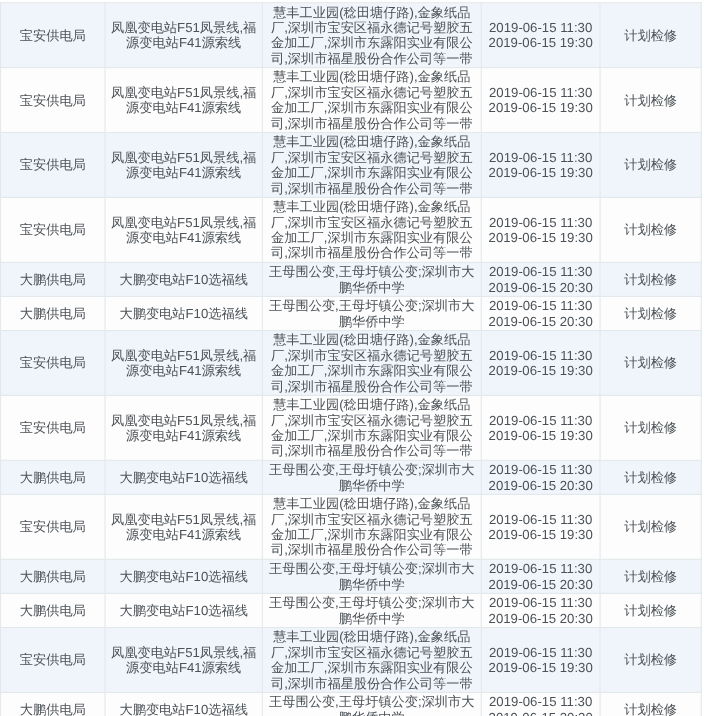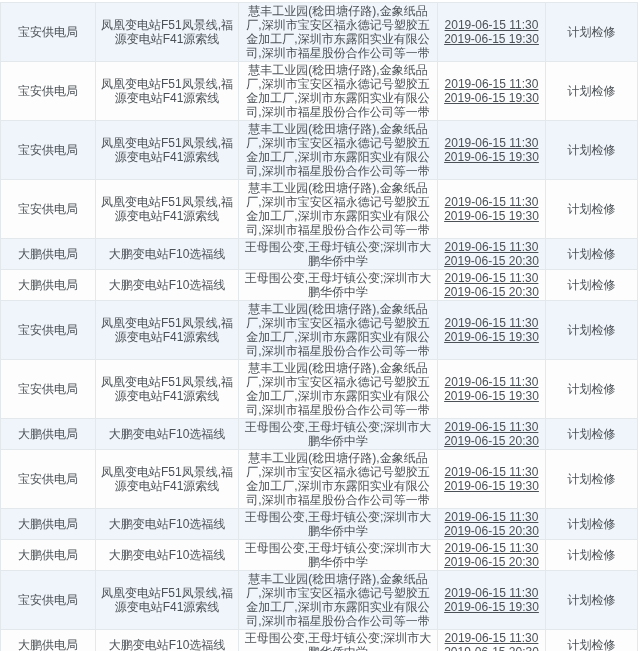--- a/index.html
+++ b/index.html
@@ -28,21 +28,21 @@
     word-break: break-all;
     overflow-wrap: anywhere;
   }
   table.outage tr:nth-child(odd) td { background: #eff5fa; }
   table.outage tr:nth-child(even) td { background: #fdfdfd; }
   .col-bureau { width: 95px; }
   .col-line   { width: 143px; }
   .col-area   { width: 199px; }
   .col-time   { width: 108px; }
   .col-type   { width: 92px; }
-  .time-line { white-space: nowrap; text-decoration: underline; }
+  .time-line { white-space: nowrap; }
 </style>
 </head>
 <body>
 
 <div class="table-wrap">
   <table class="outage">
     <colgroup>
       <col class="col-bureau">
       <col class="col-line">
       <col class="col-area">

